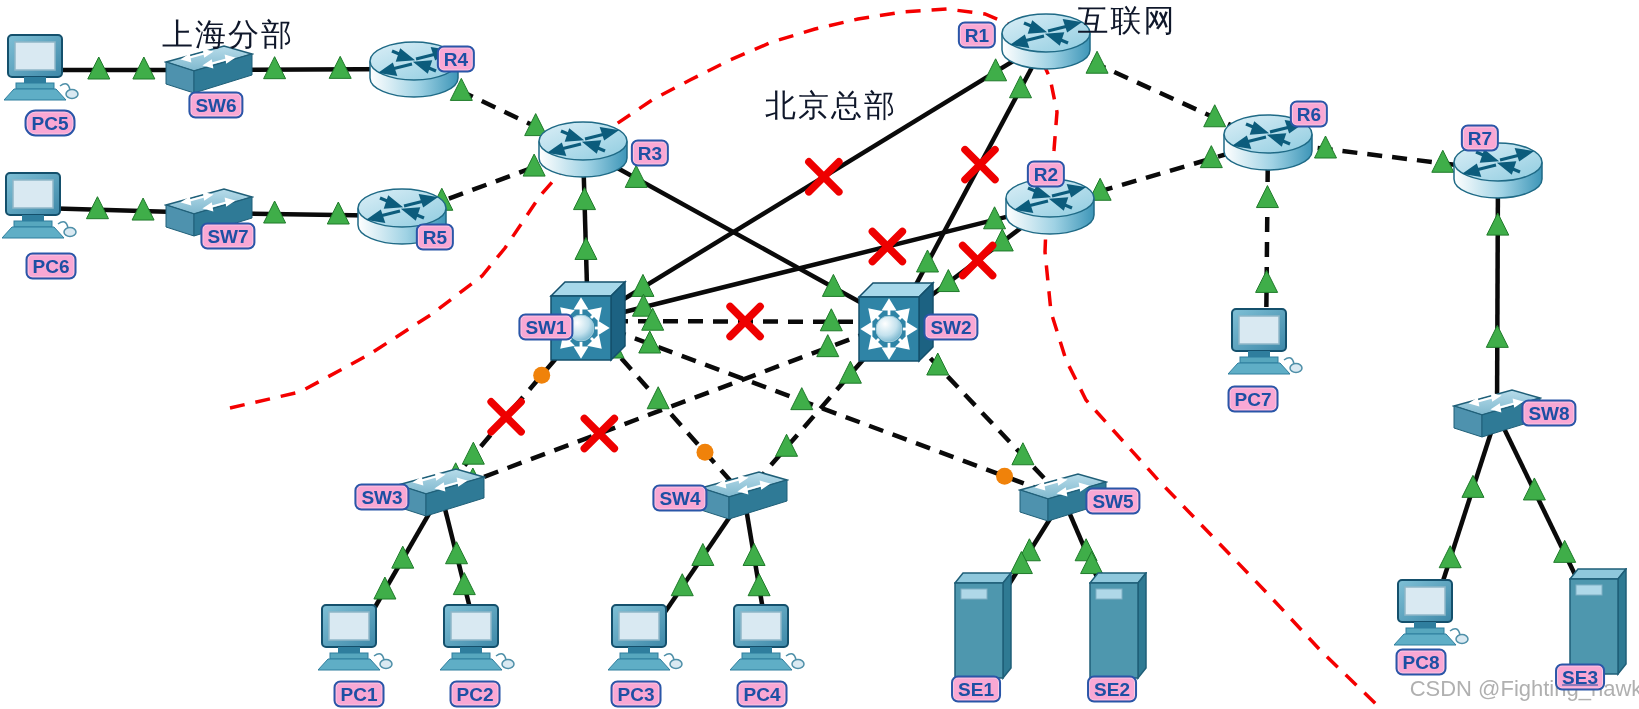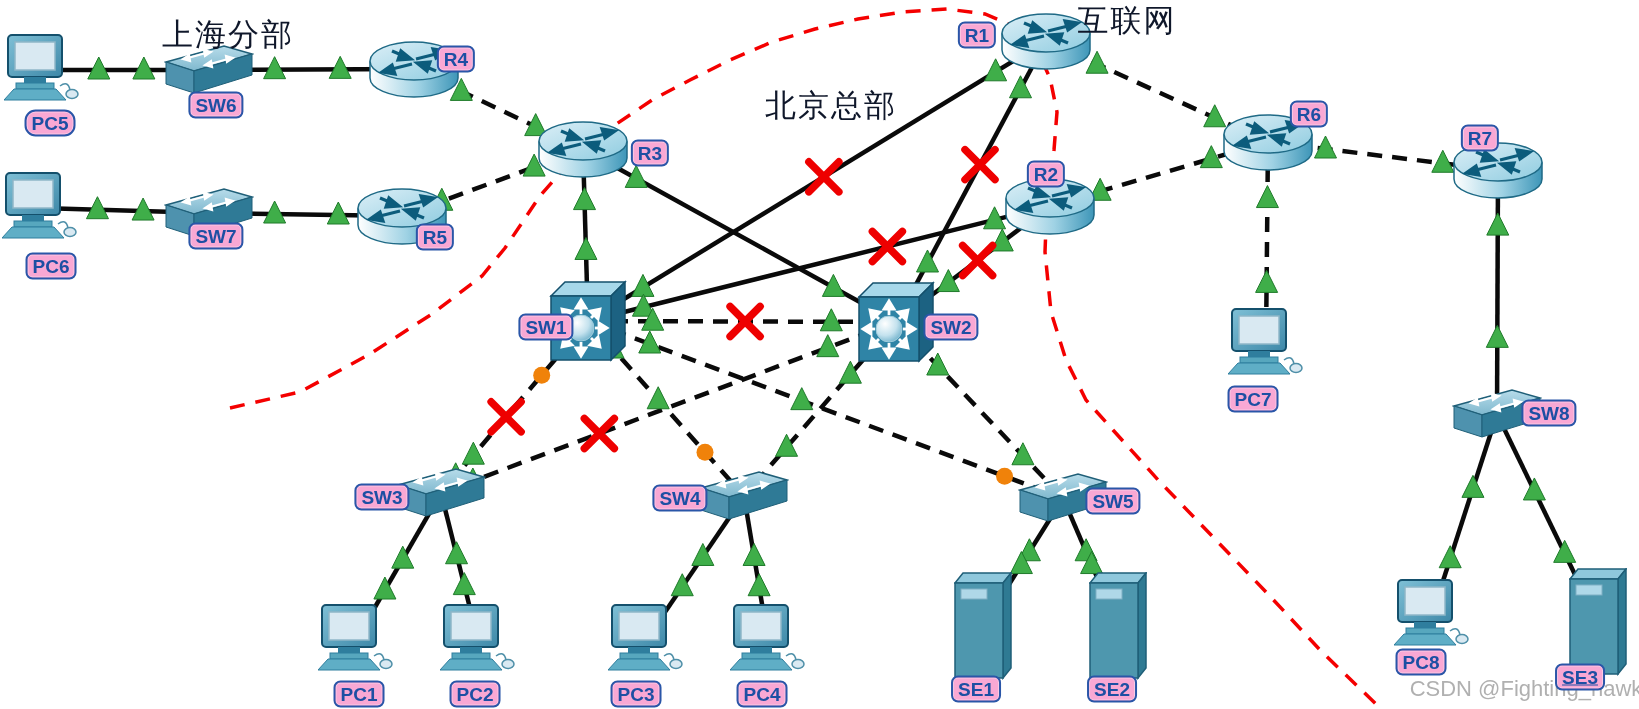--- a/index.html
+++ b/index.html
@@ -243,21 +243,21 @@
  <polygon points="30,28 88,11 88,32 30,50" fill="#2F7A96" stroke="#1F5F78" stroke-width="1"></polygon>
  <g stroke="#fff" stroke-width="2.2" fill="#fff">
   <line x1="24" y1="15" x2="42" y2="10"></line>
           <polygon points="47,9 40,7 41,13"></polygon>
           <polygon points="19,16 26,18 25,12"></polygon>
   <line x1="46" y1="21" x2="64" y2="16"></line>
           <polygon points="69,15 62,13 63,19"></polygon>
           <polygon points="41,22 48,24 47,18"></polygon>
  </g>
       </svg></div>
-    <div class="chip" style="left: 216px; top: 236px;">SW7</div>
+    <div class="chip" style="left: 228px; top: 236px;">SW7</div>
     <div class="dev" style="left: 402px; top: 216px;"><svg width="92" height="62" viewBox="0 0 92 62">
  <path d="M2 24 L2 40 A44 19 0 0 0 90 40 L90 24 Z" fill="url(#gRB)" stroke="#1F6A86" stroke-width="1.5"></path>
  <ellipse cx="46" cy="23" rx="44" ry="19" fill="url(#gRT)" stroke="#1F6A86" stroke-width="1.5"></ellipse>
  <g stroke="#0C5C7C" stroke-width="3.2" fill="#0C5C7C">
   <line x1="48" y1="21" x2="68" y2="16"></line>
           <polygon points="78,13 65,11 68,20"></polygon>
   <line x1="44" y1="26" x2="24" y2="31"></line>
           <polygon points="14,34 27,36 24,27"></polygon>
   <line x1="24" y1="13" x2="36" y2="18"></line>
           <polygon points="43,21 33,13 30,22"></polygon>

